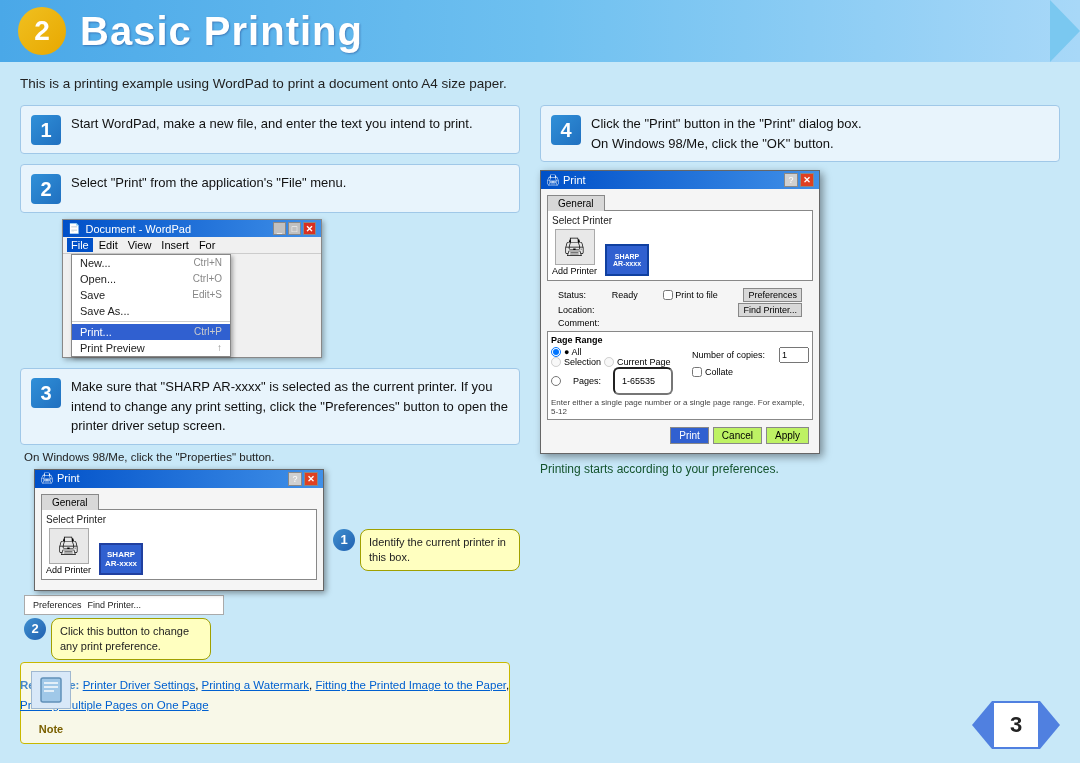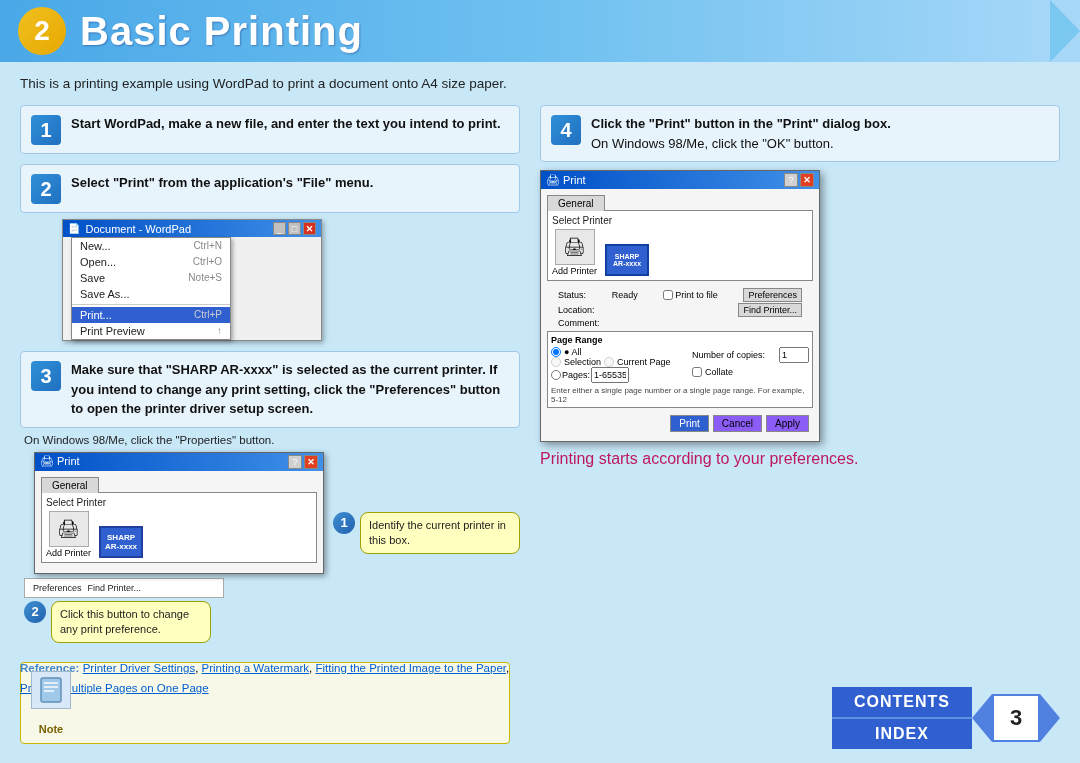--- a/index.html
+++ b/index.html
@@ -114,21 +114,21 @@
       margin-top: 1px;
     }
 
     .step-text {
       font-size: 13px;
       color: #111;
       line-height: 1.5;
     }
 
     .step-text strong {
-      font-weight: bold;
+      font-weight: normal;
     }
 
     
     .wordpad-screenshot {
       margin-left: 40px;
       border: 1px solid #888;
       background: #f0f0f0;
       width: 260px;
       box-shadow: 2px 2px 5px rgba(0,0,0,0.3);
       font-size: 11px;
@@ -280,21 +280,21 @@
       margin-bottom: 4px;
       font-size: 9px;
     }
     .pd-footer {
       display: flex;
       justify-content: flex-end;
       gap: 4px;
       padding: 3px 4px;
     }
     .pd-footer-btn {
-      background: #8b5cf6;
+      background: #bef264;
       border: 1px solid #888;
       padding: 2px 8px;
       font-size: 10px;
       cursor: pointer;
     }
     .pd-footer-btn.primary { background: #3060d0; color: white; }
 
     
     .callout {
       position: absolute;
@@ -476,33 +476,40 @@
         <div class="wordpad-screenshot" style="margin-top:6px; margin-left:42px;">
           <div class="wp-titlebar">
             <span style="font-size:10px;">📄</span>
             <span>Document - WordPad</span>
             <div style="margin-left:auto; display:flex; gap:2px;">
               <div style="width:13px;height:13px;background:#c0c0c0;border:1px solid #888;display:flex;align-items:center;justify-content:center;font-size:9px;">_</div>
               <div style="width:13px;height:13px;background:#c0c0c0;border:1px solid #888;display:flex;align-items:center;justify-content:center;font-size:9px;">□</div>
               <div style="width:13px;height:13px;background:#d83020;border:1px solid #888;display:flex;align-items:center;justify-content:center;font-size:9px;color:white;font-weight:bold;">✕</div>
             </div>
           </div>
+          <div class="wp-menubar">
+            <span class="wp-menu-item active">File</span>
+            <span class="wp-menu-item">Edit</span>
+            <span class="wp-menu-item">View</span>
+            <span class="wp-menu-item">Insert</span>
+            <span class="wp-menu-item">For</span>
+          </div>
 
           <div class="wp-dropdown">
             <div class="wp-dd-row">
                 <span>New...</span>
                 <span class="shortcut">Ctrl+N</span>
               </div>
             <div class="wp-dd-row">
                 <span>Open...</span>
                 <span class="shortcut">Ctrl+O</span>
               </div>
             <div class="wp-dd-row">
                 <span>Save</span>
-                <span class="shortcut">Note+S</span>
+                <span class="shortcut">Edit+S</span>
               </div>
             <div class="wp-dd-row">
                 <span>Save As...</span>
               </div>
             <div class="wp-dd-divider"></div>
             <div class="wp-dd-row selected">
                 <span>Print...</span>
                 <span class="shortcut">Ctrl+P</span>
               </div>
             <div class="wp-dd-row">
@@ -644,24 +651,24 @@
                   <div style="display:flex;align-items:center;gap:3px;">
                     <input type="radio" name="pagerange" checked="" style="width: 10px; height: 10px;">
                     <span>● All</span>
                   </div>
                   <div style="display:flex;align-items:center;gap:3px;">
                     <input type="radio" name="pagerange" disabled="" style="width: 10px; height: 10px;">
                     <span>Selection</span>
                     <input type="radio" name="pagerange" disabled="" style="width: 10px; height: 10px;">
                     <span>Current Page</span>
                   </div>
-                  <div style="display:flex;align-items:center;gap:1px;">
+                  <div style="display:flex;align-items:center;gap:12px;">
                     <input type="radio" name="pagerange" style="width: 10px; height: 10px;">
                     <span>Pages:</span>
-                    <input type="text" value="1-65535" style="width: 38px; font-size: 9px; padding: 1px;">
+                    <input type="text" value="1-65535" style="width: 60px; font-size: 9px; padding: 7px; border-radius: 6px;">
                   </div>
                 </div>
                 <div>
                   <div style="display:flex;align-items:center;gap:14px;">
                     <span>Number of copies:</span>
                     <input type="number" value="1" style="width: 30px; font-size: 9px; padding: 1px;">
                   </div>
                   <div style="display:flex;align-items:center;gap:3px;margin-top:4px;">
                     <input type="checkbox" style="width: 10px; height: 10px;">
                     <span>Collate</span>
@@ -672,43 +679,39 @@
             </div>
             
             <div class="pd-footer">
               <div class="pd-footer-btn primary">Print</div>
               <div class="pd-footer-btn">Cancel</div>
               <div class="pd-footer-btn">Apply</div>
             </div>
           </div>
         </div>
 
-        <p style="font-size:16px;color:#be185d;">Printing starts according to your preferences.</p>
+        <p style="font-size:12px;color:#14532d;">Printing starts according to your preferences.</p>
       </div>
 
     </div>
   </div>
 
   <div class="note-box" style="margin-top:10px; max-width:490px;">
     <div>
       <div class="note-icon">
         <svg width="28" height="28" viewBox="0 0 28 28">
           <rect x="4" y="2" width="20" height="24" rx="2" fill="#a0c8e8" stroke="#6090b8" stroke-width="1.5"></rect>
           <rect x="7" y="6" width="14" height="2" fill="#fff" opacity="0.7"></rect>
           <rect x="7" y="10" width="14" height="2" fill="#fff" opacity="0.7"></rect>
           <rect x="7" y="14" width="10" height="2" fill="#fff" opacity="0.7"></rect>
         </svg>
       </div>
       <div class="note-label">Note</div>
     </div>
   </div>
 
   <div class="footer-nav">
-    <div style="display:flex;flex-direction:column;">
-      <div class="footer-contents">CONTENTS</div>
-      <div class="footer-index">INDEX</div>
-    </div>
     <div class="footer-arrow-left"></div>
     <div class="footer-page">3</div>
     <div class="footer-arrow-right"></div>
   </div>
 
 </div>
 
 </body></html>

